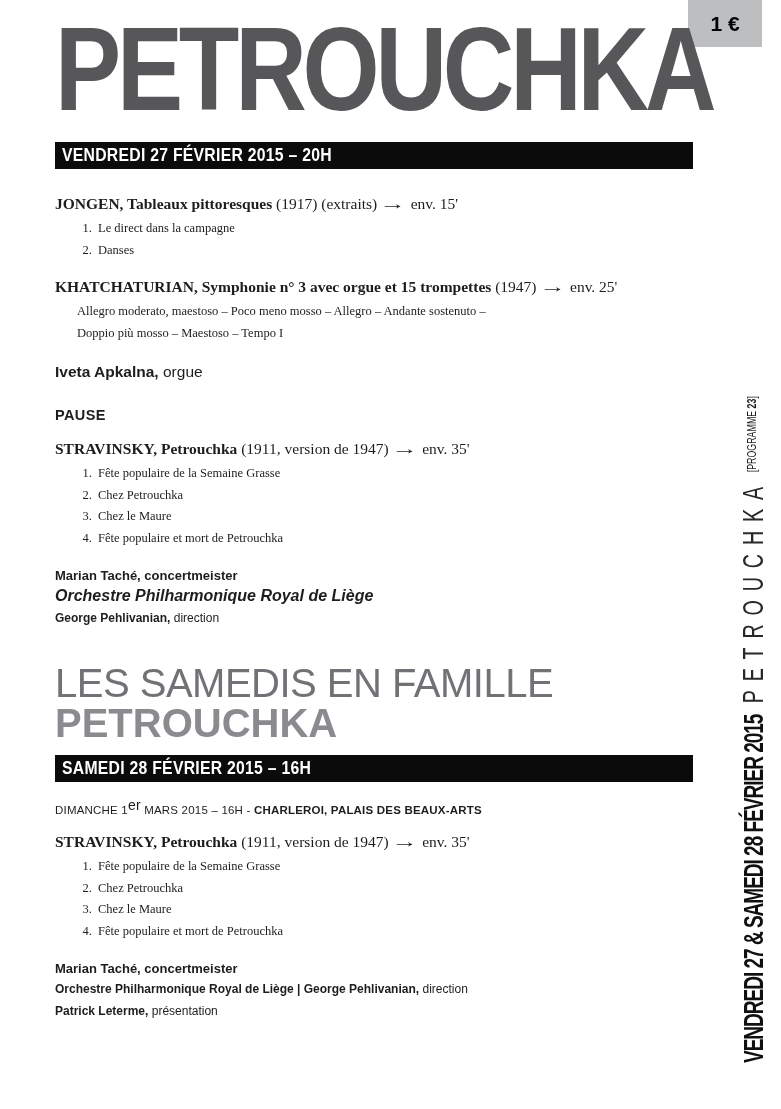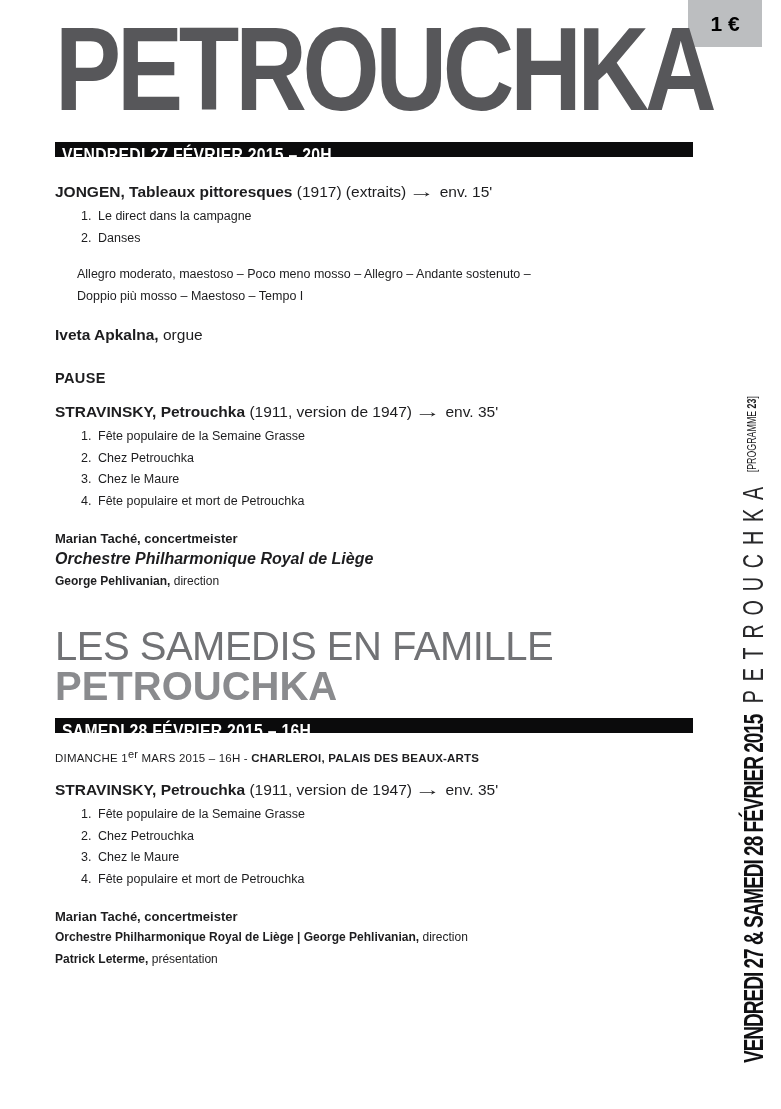--- a/index.html
+++ b/index.html
@@ -9,26 +9,26 @@
   .content { padding-left:55px; padding-top:8px; width:700px; }
 
   .price { position:absolute; top:0; left:688px; width:74px; height:47px;
            background:var(--price-gray,#bcbec0); color:#000; font-weight:bold; font-size:21px;
            display:flex; align-items:center; justify-content:center; }
 
   .title { font-size:118px; line-height:1; height:118px; font-weight:bold;
            color:var(--title-gray,#57575a); letter-spacing:-5px; white-space:nowrap;
            transform:scaleX(0.84); transform-origin:0 50%; margin-top:2px; }
 
-  .date-bar { margin-top:14px; width:638px; height:15px; background:var(--bar-black,#0b0b0c);
+  .date-bar { margin-top:14px; width:638px; height:27px; background:var(--bar-black,#0b0b0c);
               color:#fff; line-height:27px; padding-left:7px; overflow:hidden; }
   .date-bar .bar-text { display:inline-block; transform:scaleX(0.9); transform-origin:0 50%;
               font-weight:bold; font-size:17.5px; letter-spacing:0.3px; white-space:nowrap; }
 
-  .work { margin-top:24px; }
+  .work { margin-top:24px;font-family:Liberation Serif, serif; }
   .work + .work, .work.tight { margin-top:15px; }
   .work-heading { font-size:15.5px; line-height:22px; }
   .b { font-weight:bold; }
   .arrow { display:inline-block; transform:scaleX(1.7); margin:0 10px 0 8px; font-weight:normal; }
   ol.movements { margin:3px 0 0 24px; padding-left:16px; font-size:12.5px; line-height:21.5px;
                  list-style:decimal outside; }
   ol.movements li { padding-left:3px; }
   .movement-lines { margin:3px 0 0 22px; font-size:12.5px; line-height:21.5px; }
 
   .soloist { margin-top:19px; font-size:15.5px; }
@@ -47,21 +47,21 @@
 
   .family { margin-top:34px; }
   .family-line1 { font-size:40px; line-height:40px; font-weight:normal;
                   color:var(--family-gray,#717275); letter-spacing:-0.5px; }
   .family-line2 { font-size:40px; line-height:40px; font-weight:bold;
                   color:var(--family-bold-gray,#8a8b8e); }
 
   .bar2 { margin-top:12px; }
 
   .extra-date { margin-top:15px; font-size:11.5px; letter-spacing:0.2px; }
-  .extra-date .sup { font-size:11px; vertical-align:4px;text-align:center; }
+  .extra-date .sup { font-size:14px; vertical-align:4px;text-align:center; }
 
   .spine { position:absolute; left:737px; top:1063px; transform-origin:0 0;
            transform:rotate(-90deg) scaleX(0.68); white-space:nowrap; }
   .spine-dates { font-weight:bold; font-size:28px; letter-spacing:-1.5px; color:#101012; }
   .spine-title { font-size:29px; letter-spacing:13px; margin-left:12px; color:#28282a; }
   .spine-prog { font-size:13px; margin-left:4px; vertical-align:7px; color:#1a1a1c; }
 </style>
 </head>
 <body>
 
@@ -88,20 +88,24 @@
         <span class="b">JONGEN, Tableaux pittoresques</span>
         <span>(1917) (extraits)</span><span class="arrow">→</span><span>env. 15'</span>
       </p>
       <ol class="movements">
         <li>Le direct dans la campagne</li>
         <li>Danses</li>
       </ol>
     </section>
 
     <section class="work">
+      <p class="work-heading">
+        <span class="b">KHATCHATURIAN, Symphonie n° 3 avec orgue et 15 trompettes</span>
+        <span>(1947)</span><span class="arrow">→</span><span>env. 25'</span>
+      </p>
       <div class="movement-lines">
         <div>Allegro moderato, maestoso – Poco meno mosso – Allegro – Andante sostenuto –</div>
         <div>Doppio più mosso – Maestoso – Tempo I</div>
       </div>
     </section>
 
     <p class="soloist">
       <span class="b">Iveta Apkalna,</span>
       <span>orgue</span>
     </p>

